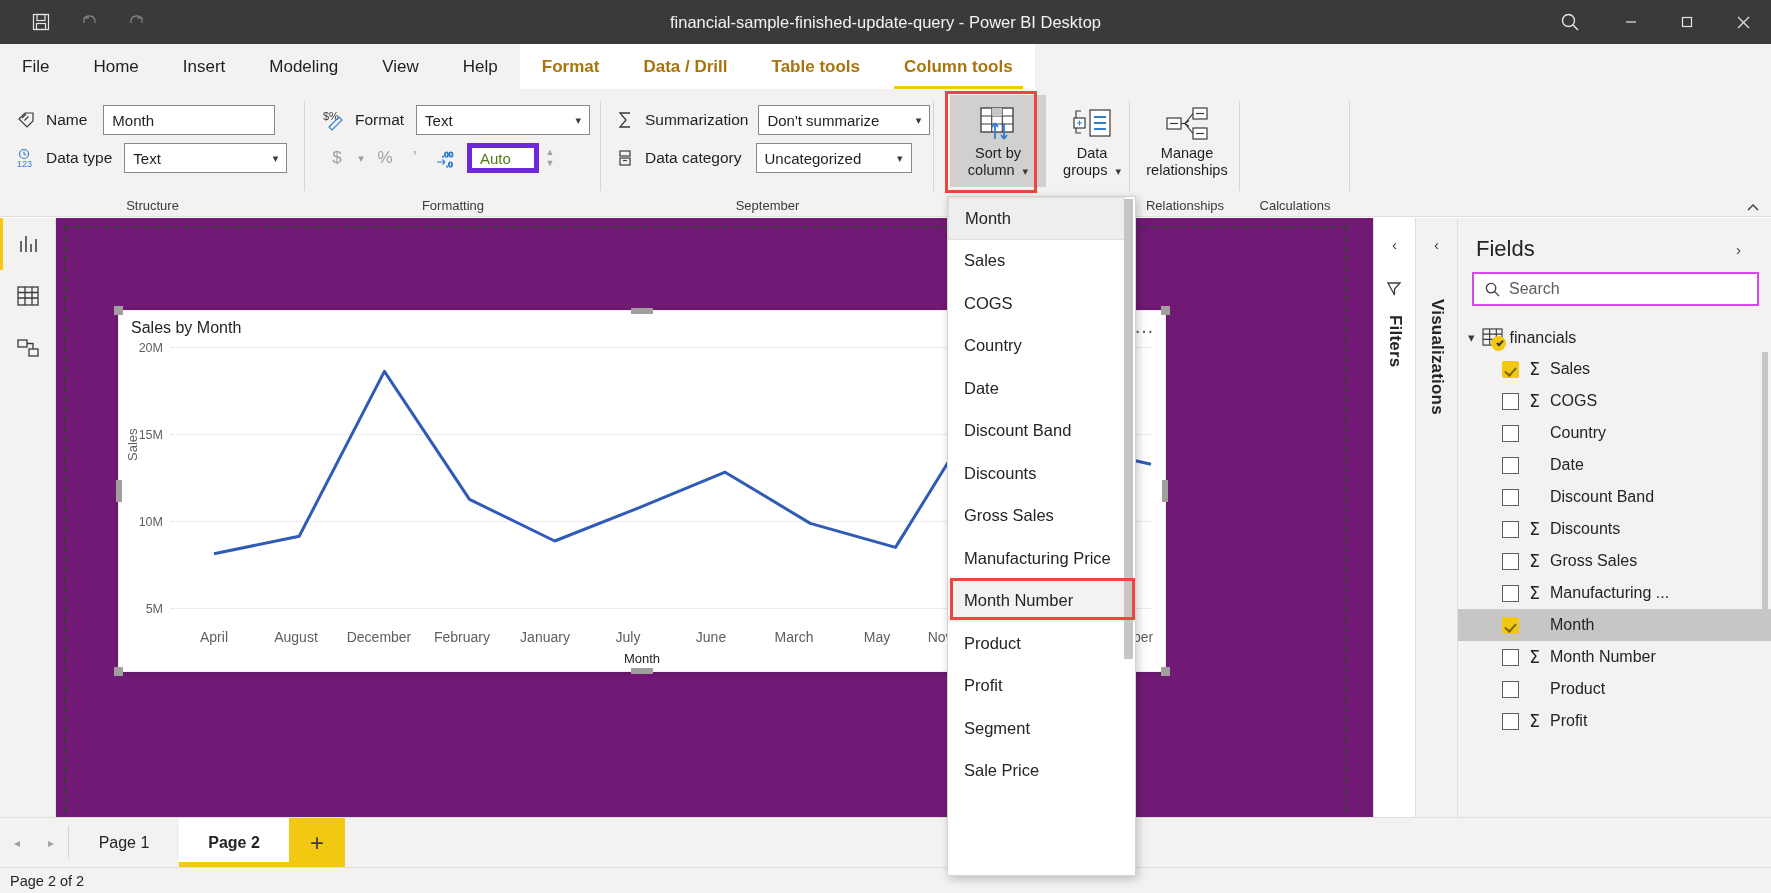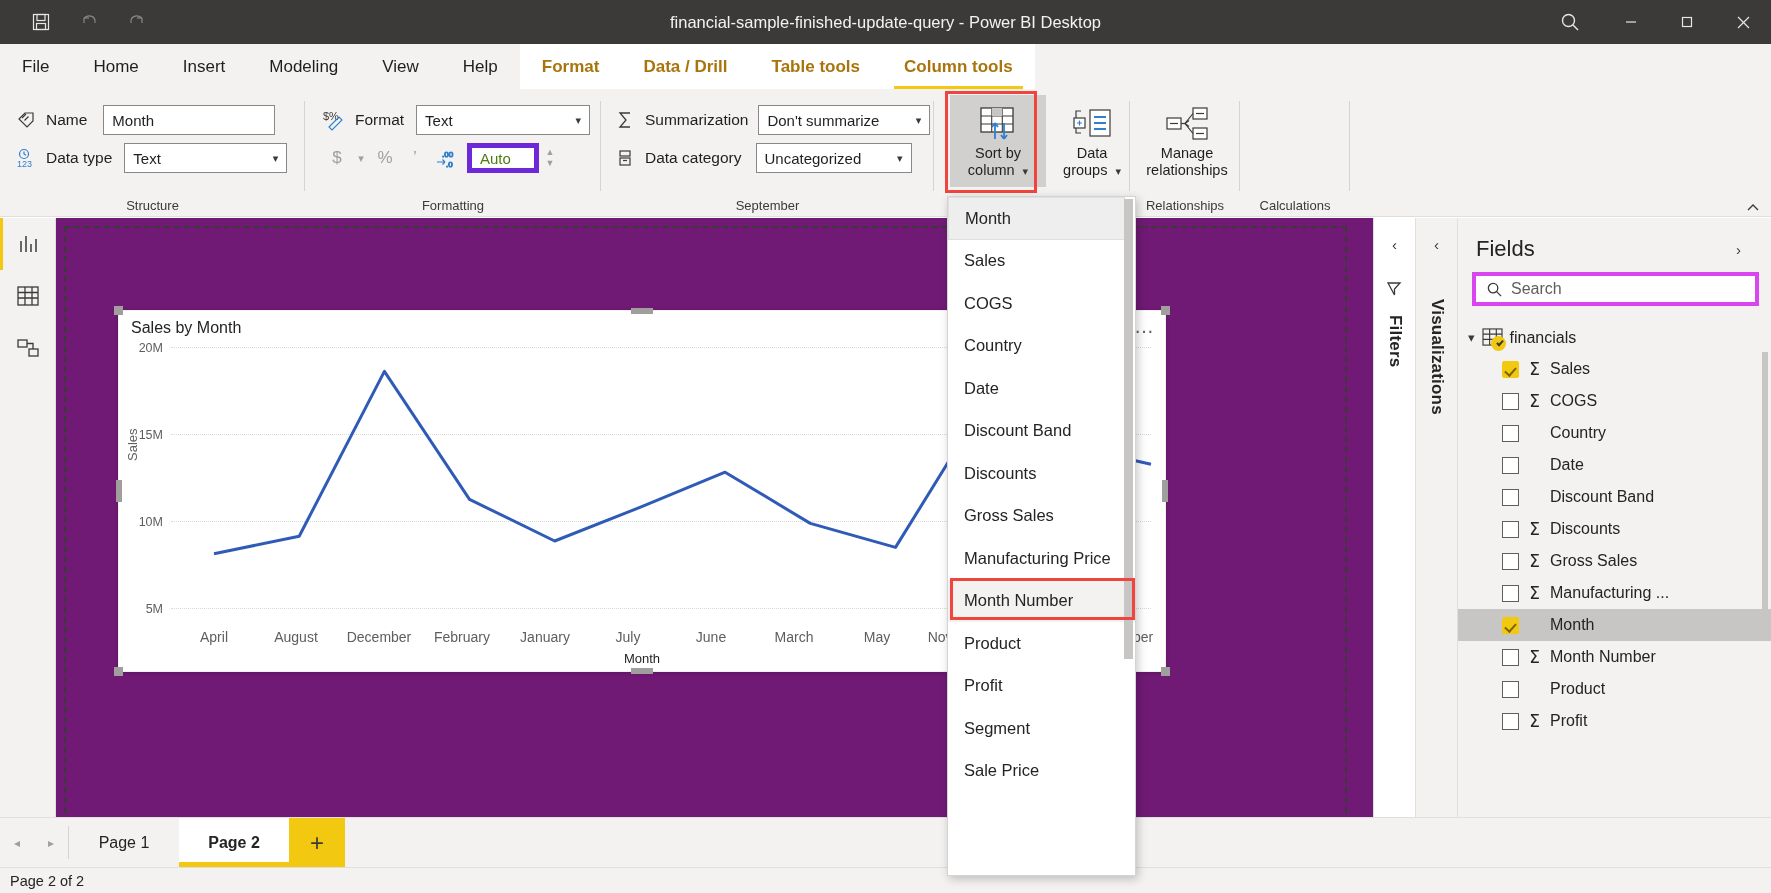--- a/index.html
+++ b/index.html
@@ -140,21 +140,21 @@
     writing-mode:vertical-rl; font-size:17px; color:#252423; font-weight:bold;
     letter-spacing:.2px;
   }
   .fieldspane{
     flex:1; background:#f3f2f1; border-left:1px solid #e1dfdd; position:relative;
   }
   .fp-head{ display:flex; align-items:center; justify-content:space-between; padding:18px 30px 8px 18px;}
   .fp-title{ font-size:22px; color:#252423; }
   .fp-exp{ color:#3b3a39; font-size:15px; }
   .fp-search{
-    margin:2px 12px 10px 14px; height:34px; background:#fff; border:4px solid #d946ef;
+    margin:2px 12px 10px 14px; height:34px; background:#fff; border:2px solid #d946ef;
     display:flex; align-items:center; gap:8px; padding:10px 10px; font-size:16px; color:#605e5c;
   }
   .fp-list{ position:absolute; left:0; right:0; top:104px; bottom:0; overflow:hidden; }
   .tablerow{ display:flex; align-items:center; gap:7px; padding:6px 0 6px 10px; font-size:16px; color:#252423;}
   .fieldrow{ display:flex; align-items:center; gap:9px; padding:6px 0 6px 44px; font-size:16px; color:#252423; height:32px;}
   .fieldrow.selected{ background:#c8c6c4; }
   .cb{ width:17px; height:17px; border:1px solid #605e5c; background:#fff; flex:0 0 auto; }
   .cb.on{ background:#f2c811; border-color:#f2c811; position:relative; border-radius:2px;}
   .cb.on::after{
     content:""; position:absolute; left:4px; top:3px; width:5px; height:9px;

